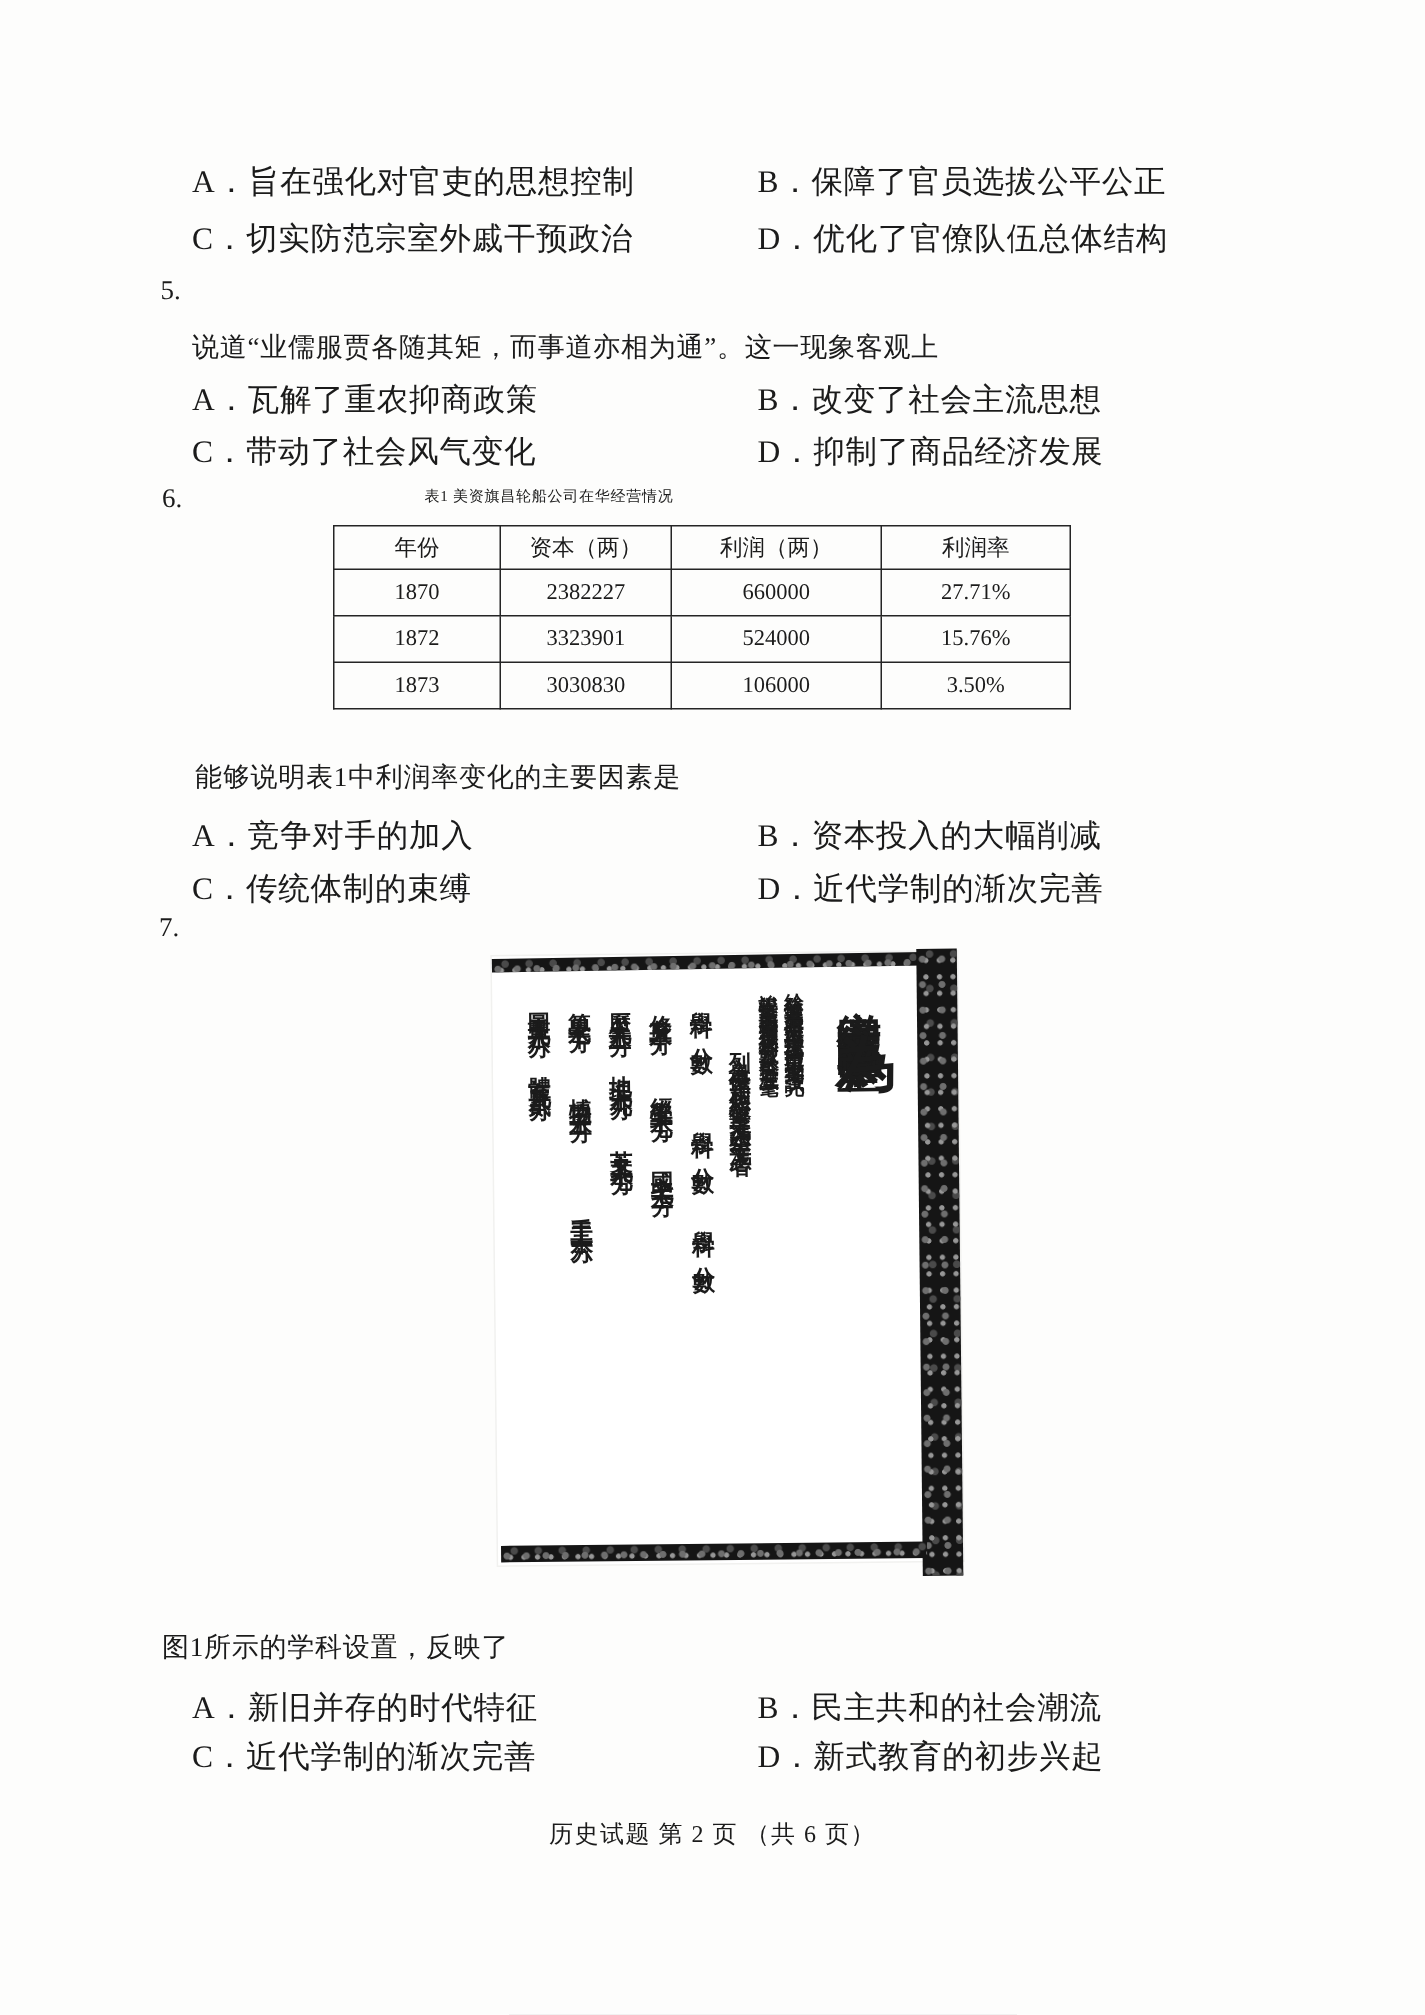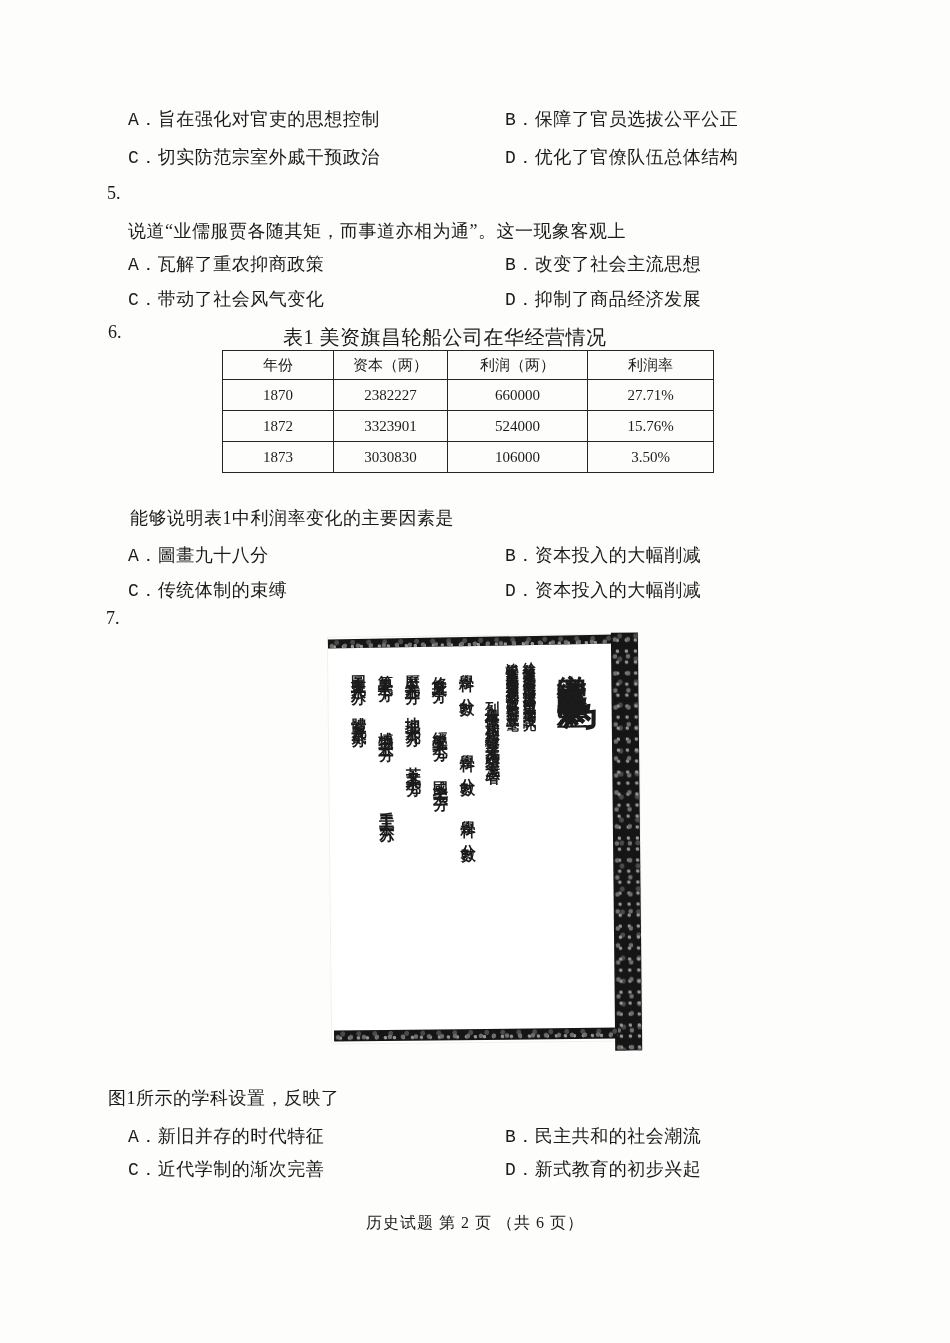--- a/index.html
+++ b/index.html
@@ -1,21 +1,21 @@
 <!DOCTYPE html>
 <html><head>
 <meta charset="utf-8">
 <style>
   html,body{margin:0;padding:0;background:#e8e8e8;}
   .page{
     position:relative;width:950px;height:1343px;background:#fdfdfc;
     font-family:"Liberation Serif","DejaVu Serif",serif;color:#1b1b1b;
     overflow:hidden;margin:0 auto;
   }
-  .opt{position:absolute;font-size:18px;letter-spacing:0.5px;white-space:nowrap;font-family:Liberation Mono, monospace;}
+  .opt{position:absolute;font-size:21px;letter-spacing:0.5px;white-space:nowrap;}
   .optL{left:128px;}
   .optR{left:505px;}
   .qnum{position:absolute;font-size:18px;}
   .qtext{position:absolute;font-size:18px;letter-spacing:0.5px;white-space:nowrap;}
 
   
   .tblwrap{position:absolute;left:222px;top:350px;}
   table{border-collapse:collapse;table-layout:fixed;padding-left:11px;}
   th,td{
     border:1.6px solid #252525;text-align:center;vertical-align:middle;
@@ -79,21 +79,21 @@
   <div class="opt optL" style="top:145px">C．切实防范宗室外戚干预政治</div>
 
   <div class="qnum" style="left:107px;top:183px">5.</div>
   <div class="qtext" style="left:128px;top:219px">说道“业儒服贾各随其矩，而事道亦相为通”。这一现象客观上</div>
   <div class="opt optL" style="top:252px">A．瓦解了重农抑商政策</div>
   <div class="opt optR" style="top:252px">B．改变了社会主流思想</div>
   <div class="opt optL" style="top:287px">C．带动了社会风气变化</div>
   <div class="opt optR" style="top:287px">D．抑制了商品经济发展</div>
 
   <div class="qnum" style="left:108px;top:322px">6.</div>
-  <div class="qtext" style="left:283px;top:324px;font-size:20px">表1 美资旗昌轮船公司在华经营情况</div>
+  <div class="qtext" style="left:283px;top:324px;font-size:10px">表1 美资旗昌轮船公司在华经营情况</div>
 
   <div class="tblwrap">
     <table>
       <colgroup>
         <col style="width:111px">
           <col style="width:114px">
           <col style="width:140px">
           <col style="width:126px">
       </colgroup>
       <thead>
@@ -121,24 +121,24 @@
           <td>1873</td>
           <td>3030830</td>
           <td>106000</td>
           <td>3.50%</td>
         </tr>
       </tbody>
     </table>
   </div>
 
   <div class="qtext" style="left:130px;top:506px">能够说明表1中利润率变化的主要因素是</div>
-  <div class="opt optL" style="top:543px">A．圖畫九十八分</div>
+  <div class="opt optL" style="top:543px">A．竞争对手的加入</div>
   <div class="opt optR" style="top:543px">B．资本投入的大幅削减</div>
   <div class="opt optL" style="top:578px">C．传统体制的束缚</div>
-  <div class="opt optR" style="top:578px">D．资本投入的大幅削减</div>
+  <div class="opt optR" style="top:578px">D．近代学制的渐次完善</div>
 
   <div class="qnum" style="left:106px;top:608px">7.</div>
 
   <div class="cert">
     <div class="cert-inner">
 
       <div class="cert-scores">
         <div class="cert-col">
           <span class="seg" style="margin-top:12px">圖畫九十八分</span>
           <span class="seg" style="margin-top:24px">體育九十貳分</span>

